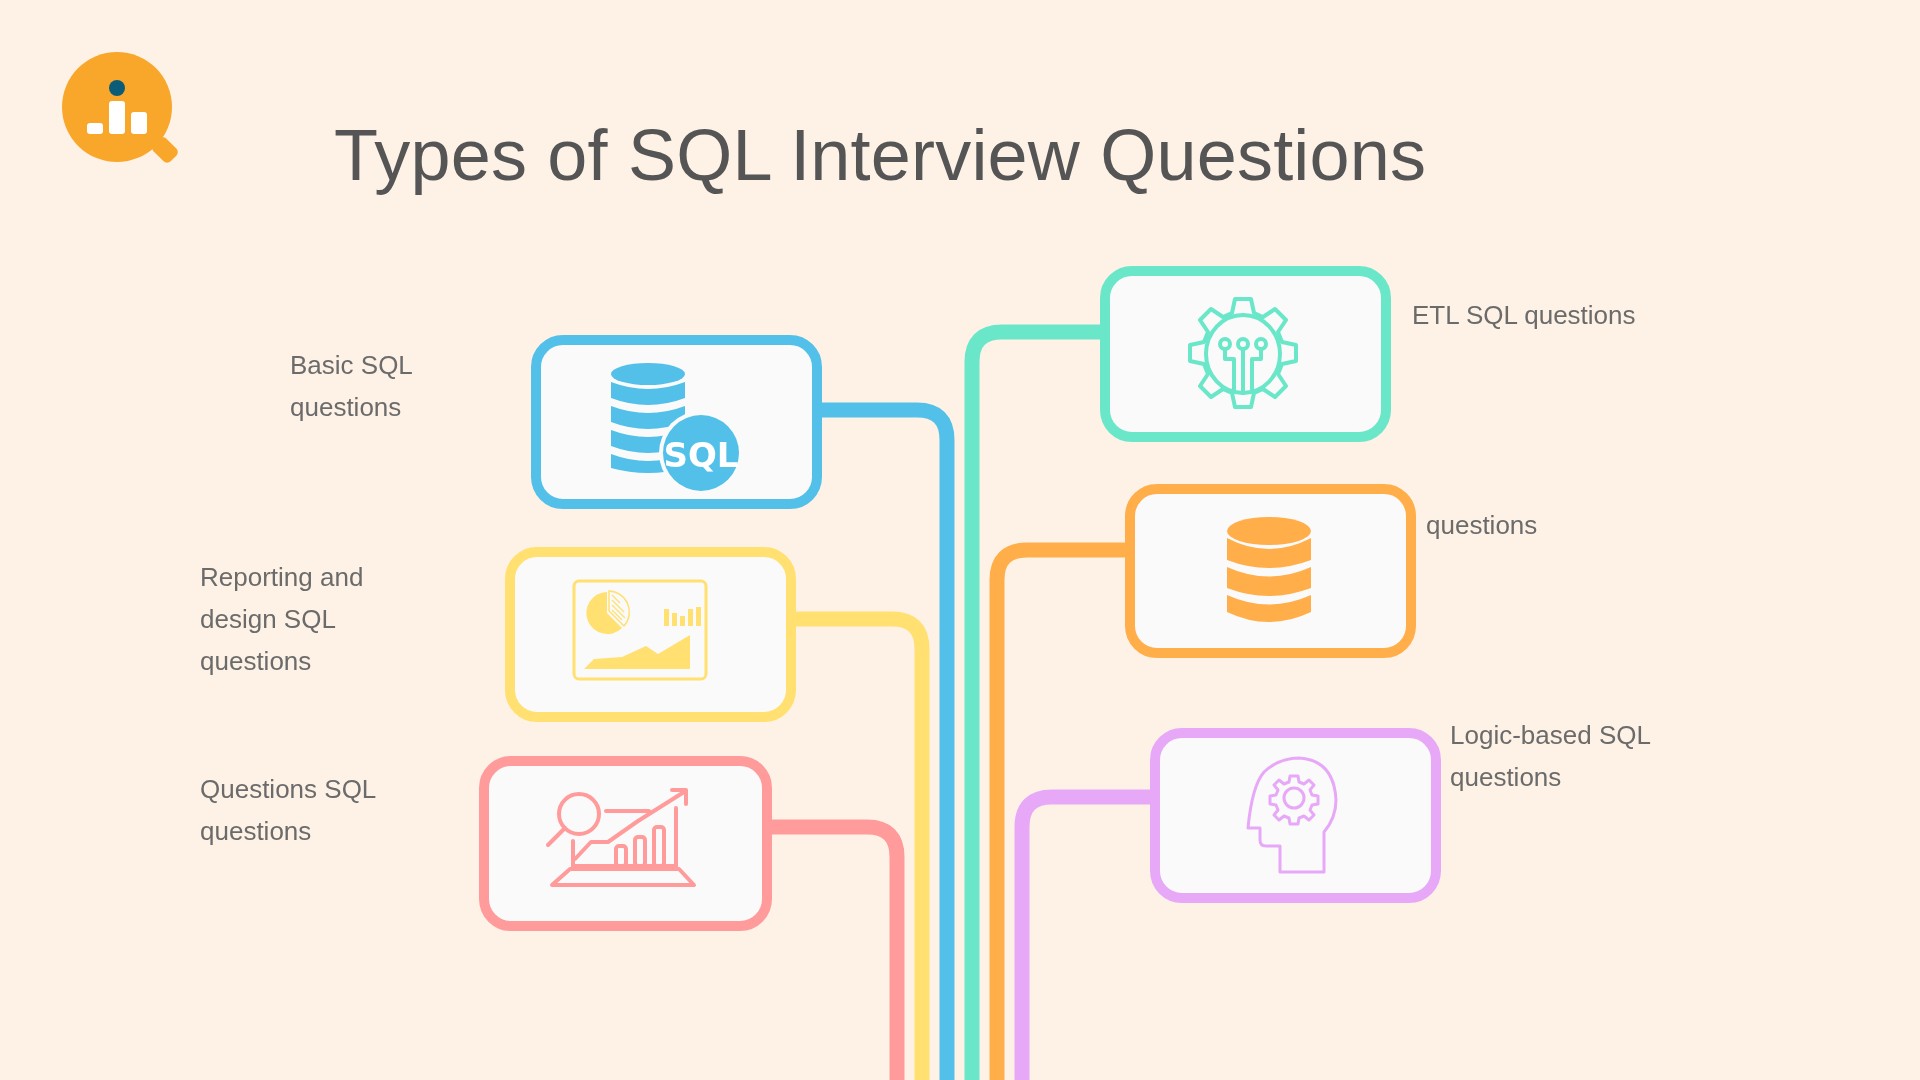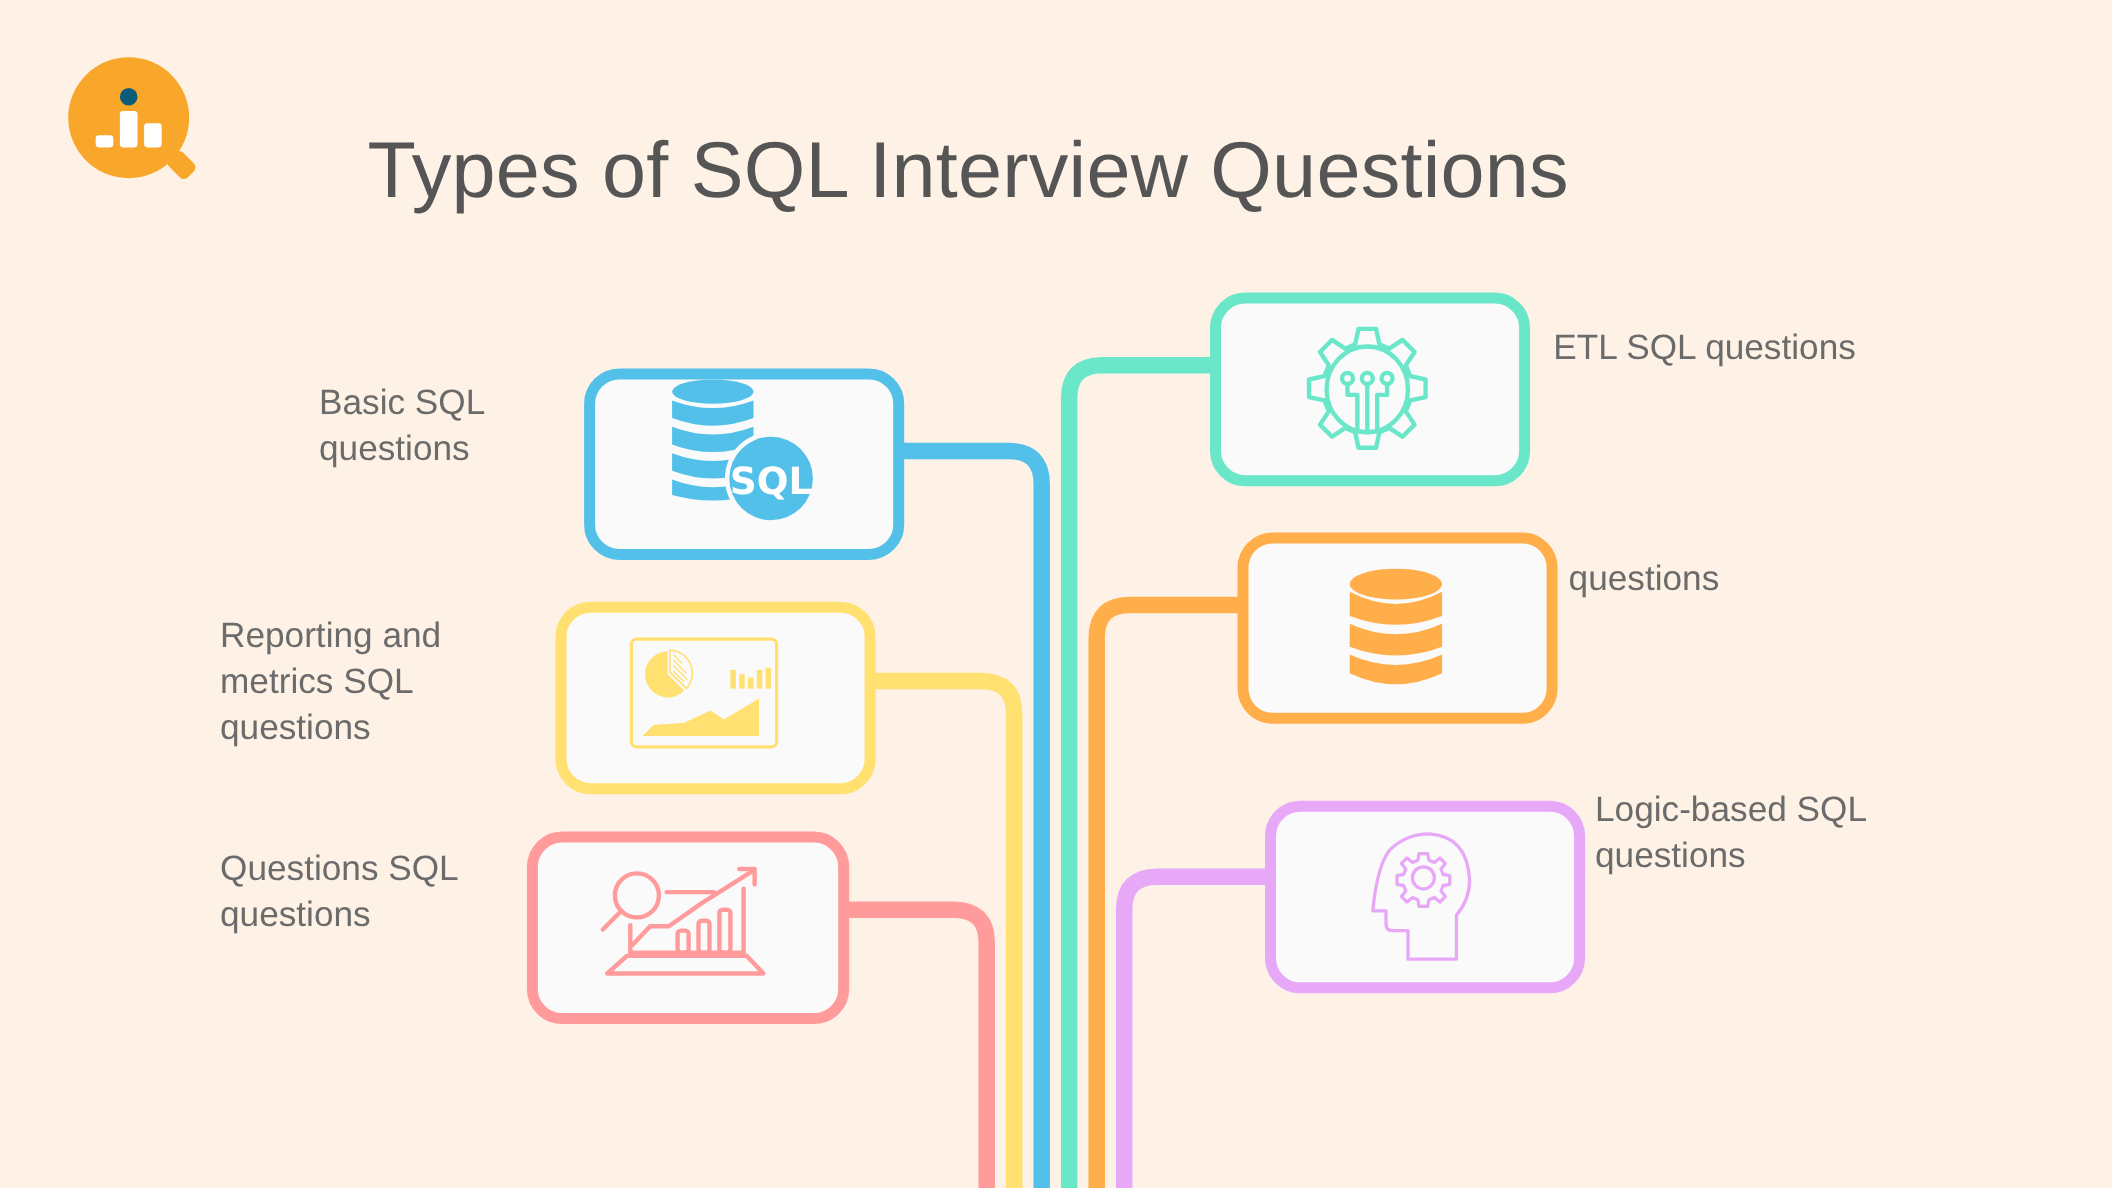--- a/index.html
+++ b/index.html
@@ -20,21 +20,21 @@
       top: 105px;
       width: 1260px;
       font-size: 72px;
       line-height: 100px;
       color: #555555;
       white-space: nowrap;
       letter-spacing: 0.2px;
     }
     .label {
       position: absolute;
-      font-size: 32px;
+      font-size: 26px;
       line-height: 42px;
       color: #6B6B6B;
       white-space: nowrap;
     }
     .label.right-align { text-align: left; }
     .box {
       position: absolute;
       box-sizing: border-box;
       background: #FAFAFA;
       border-width: 10px;
@@ -89,38 +89,38 @@
 
     <path d="M 1152 797 L 1052 797 Q 1022 797 1022 827 L 1022 1090" stroke="#E8A8F8"></path>
   </g>
 </svg>
 
 <div class="label right-align" style="left:290px; top:344px; width:220px;">
   <div>Basic SQL</div>
   <div>questions</div>
 </div>
 <div class="box" style="left:531px; top:335px; width:291px; height:174px; border-color:#52C0E8;"></div>
-<div class="icon" style="left:606px; top:342px; width:140px; height:136px;">
+<div class="icon" style="left:606px; top:360px; width:140px; height:136px;">
   <svg width="140" height="136" viewBox="0 0 140 136">
     <g fill="#52C0E8">
       <ellipse cx="42" cy="14" rx="37" ry="11"></ellipse>
       <path d="M5 22 Q42 36 79 22 L79 38 Q42 52 5 38 Z"></path>
       <path d="M5 46 Q42 60 79 46 L79 62 Q42 76 5 62 Z"></path>
       <path d="M5 70 Q42 84 79 70 L79 86 Q42 100 5 86 Z"></path>
       <path d="M5 94 Q42 108 79 94 L79 96 L79 108 Q42 118 5 108 Z"></path>
     </g>
     <circle cx="95" cy="93" r="42" fill="#FAFAFA"></circle>
     <circle cx="95" cy="93" r="38" fill="#52C0E8"></circle>
     <text x="95" y="107" text-anchor="middle" font-family="DejaVu Sans, sans-serif" font-weight="bold" font-size="34" fill="#FFFFFF">SQL</text>
   </svg>
 </div>
 
 <div class="label right-align" style="left:200px; top:556px; width:295px;">
   <div>Reporting and</div>
-  <div>metrics SQL</div>
+  <div>design SQL</div>
   <div>questions</div>
 </div>
 <div class="box" style="left:505px; top:547px; width:291px; height:175px; border-color:#FFE070;"></div>
 <div class="icon" style="left:572px; top:579px; width:136px; height:102px;">
   <svg width="136" height="102" viewBox="0 0 136 102">
     <rect x="2" y="2" width="132" height="98" rx="5" fill="none" stroke="#FFE070" stroke-width="3"></rect>
     <path d="M35 13 A21 21 0 1 0 50 49 L35 34 Z" fill="#FFE070"></path>
     <path d="M37 12 A21 21 0 0 1 52 47 L37 32 Z" fill="none" stroke="#FFE070" stroke-width="1.5"></path>
     <g stroke="#FFE070" stroke-width="1.2">
       <line x1="40" y1="16" x2="48" y2="24"></line>

